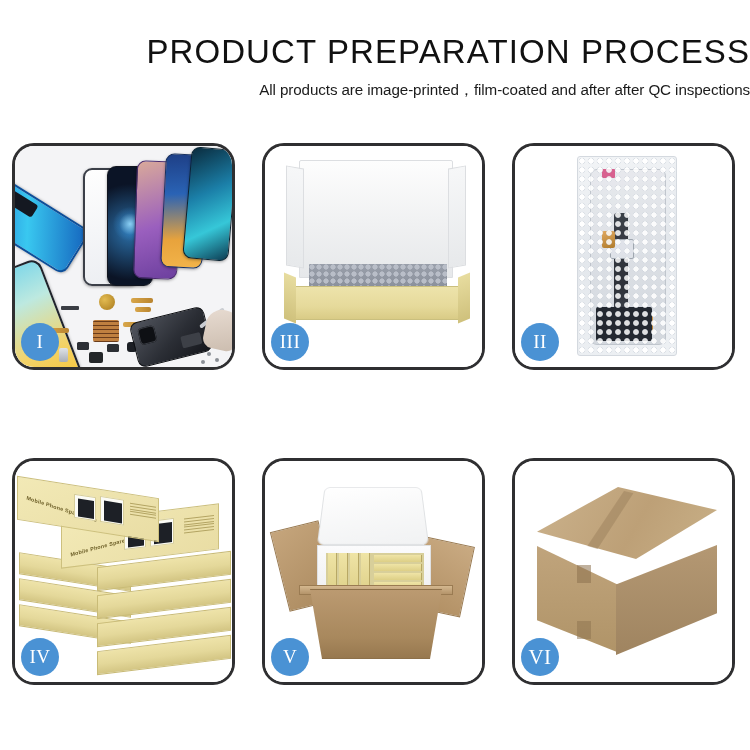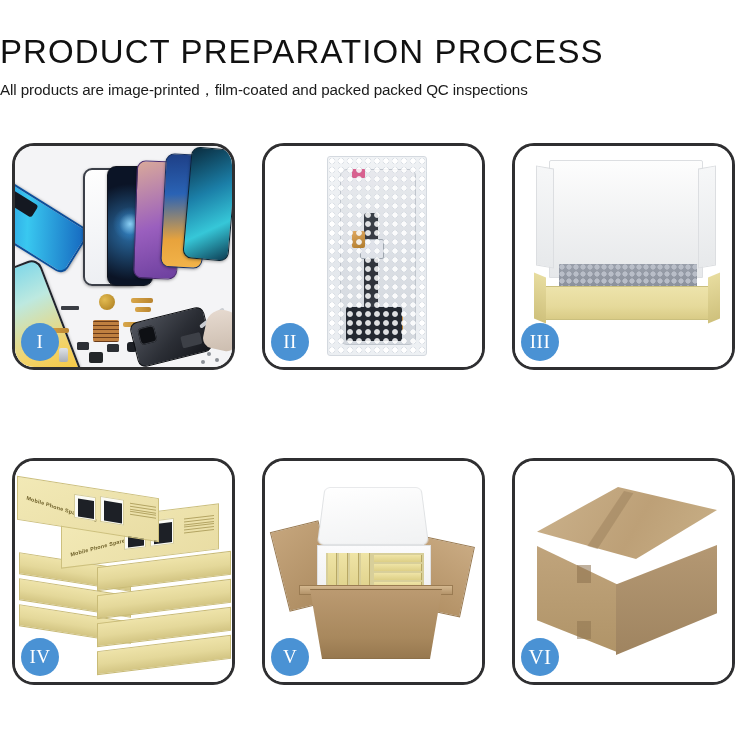--- a/index.html
+++ b/index.html
@@ -5,21 +5,21 @@
   * { box-sizing: border-box; margin: 0; padding: 0; }
   html, body {
     width: 750px; height: 750px;
     background: #ffffff;
     font-family: "Liberation Sans", sans-serif;
     overflow: hidden;
   }
   .page { position: relative; width: 750px; height: 750px; background:#fff; }
 
   
-  .header { padding-top: 33px; text-align: left; }
+  .header { padding-top: 33px; text-align: right; }
   .title {
     font-size: 33px;
     font-weight: 400;
     letter-spacing: 1.1px;
     color: #111111;
     font-family: "Liberation Sans", sans-serif;
     white-space: nowrap;
   }
   .subtitle {
     margin-top: 9px;
@@ -352,21 +352,21 @@
     background: rgba(140,113,78,.5);
   }
 </style>
 </head>
 <body>
 
 <div class="page">
 
   <div class="header">
     <div class="title">PRODUCT PREPARATION PROCESS</div>
-    <div class="subtitle">All products are image-printed，film-coated and packed packed QC inspections</div>
+    <div class="subtitle">All products are image-printed，film-coated and after after QC inspections</div>
   </div>
 
   <div class="grid">
 
     <div class="panel">
       <div class="stage p1">
         <div class="ph ph-a"></div>
         <div class="ph ph-b"></div>
         <div class="ph ph-c"></div>
         <div class="ph ph-d"></div>
@@ -390,42 +390,42 @@
         <div class="part tweez" style="left:182px; top:170px;"></div>
         <div class="part hand" style="left:190px; top:164px;"></div>
         <div class="part screw" style="left:192px; top:206px;"></div>
         <div class="part screw" style="left:200px; top:212px;"></div>
         <div class="part screw" style="left:186px; top:214px;"></div>
       </div>
       <div class="badge">I</div>
     </div>
 
     <div class="panel">
+      <div class="stage p3">
+        <div class="b3-lid"></div>
+        <div class="b3-foam"></div>
+        <div class="b3-tray"></div>
+      </div>
+      <div class="badge">III</div>
+    </div>
+
+    <div class="panel">
       <div class="stage p2">
         <div class="bw-bag">
           <div class="bw-screen"></div>
           <div class="bw-pink"></div>
           <div class="bw-flex"></div>
           <div class="bw-gold" style="left:24px; top:74px;"></div>
           <div class="bw-gold" style="left:22px; top:160px;"></div>
           <div class="bw-gold" style="left:62px; top:158px;"></div>
           <div class="bw-dark" style="left:18px; top:150px; width:56px; height:34px;"></div>
           <div class="bw-overlay"></div>
         </div>
       </div>
       <div class="badge">II</div>
-    </div>
-
-    <div class="panel">
-      <div class="stage p3">
-        <div class="b3-lid"></div>
-        <div class="b3-foam"></div>
-        <div class="b3-tray"></div>
-      </div>
-      <div class="badge">III</div>
     </div>
 
     <div class="panel">
       <div class="stage p4">
 
         <div class="stackbox" style="left:4px;  top:100px; width:112px; height:22px; transform:skewY(9deg);"></div>
         <div class="stackbox" style="left:4px;  top:126px; width:112px; height:22px; transform:skewY(9deg);"></div>
         <div class="stackbox" style="left:4px;  top:152px; width:112px; height:22px; transform:skewY(9deg);"></div>
 
         <div class="stackbox" style="left:82px; top:98px;  width:134px; height:24px; transform:skewY(-7deg);"></div>

